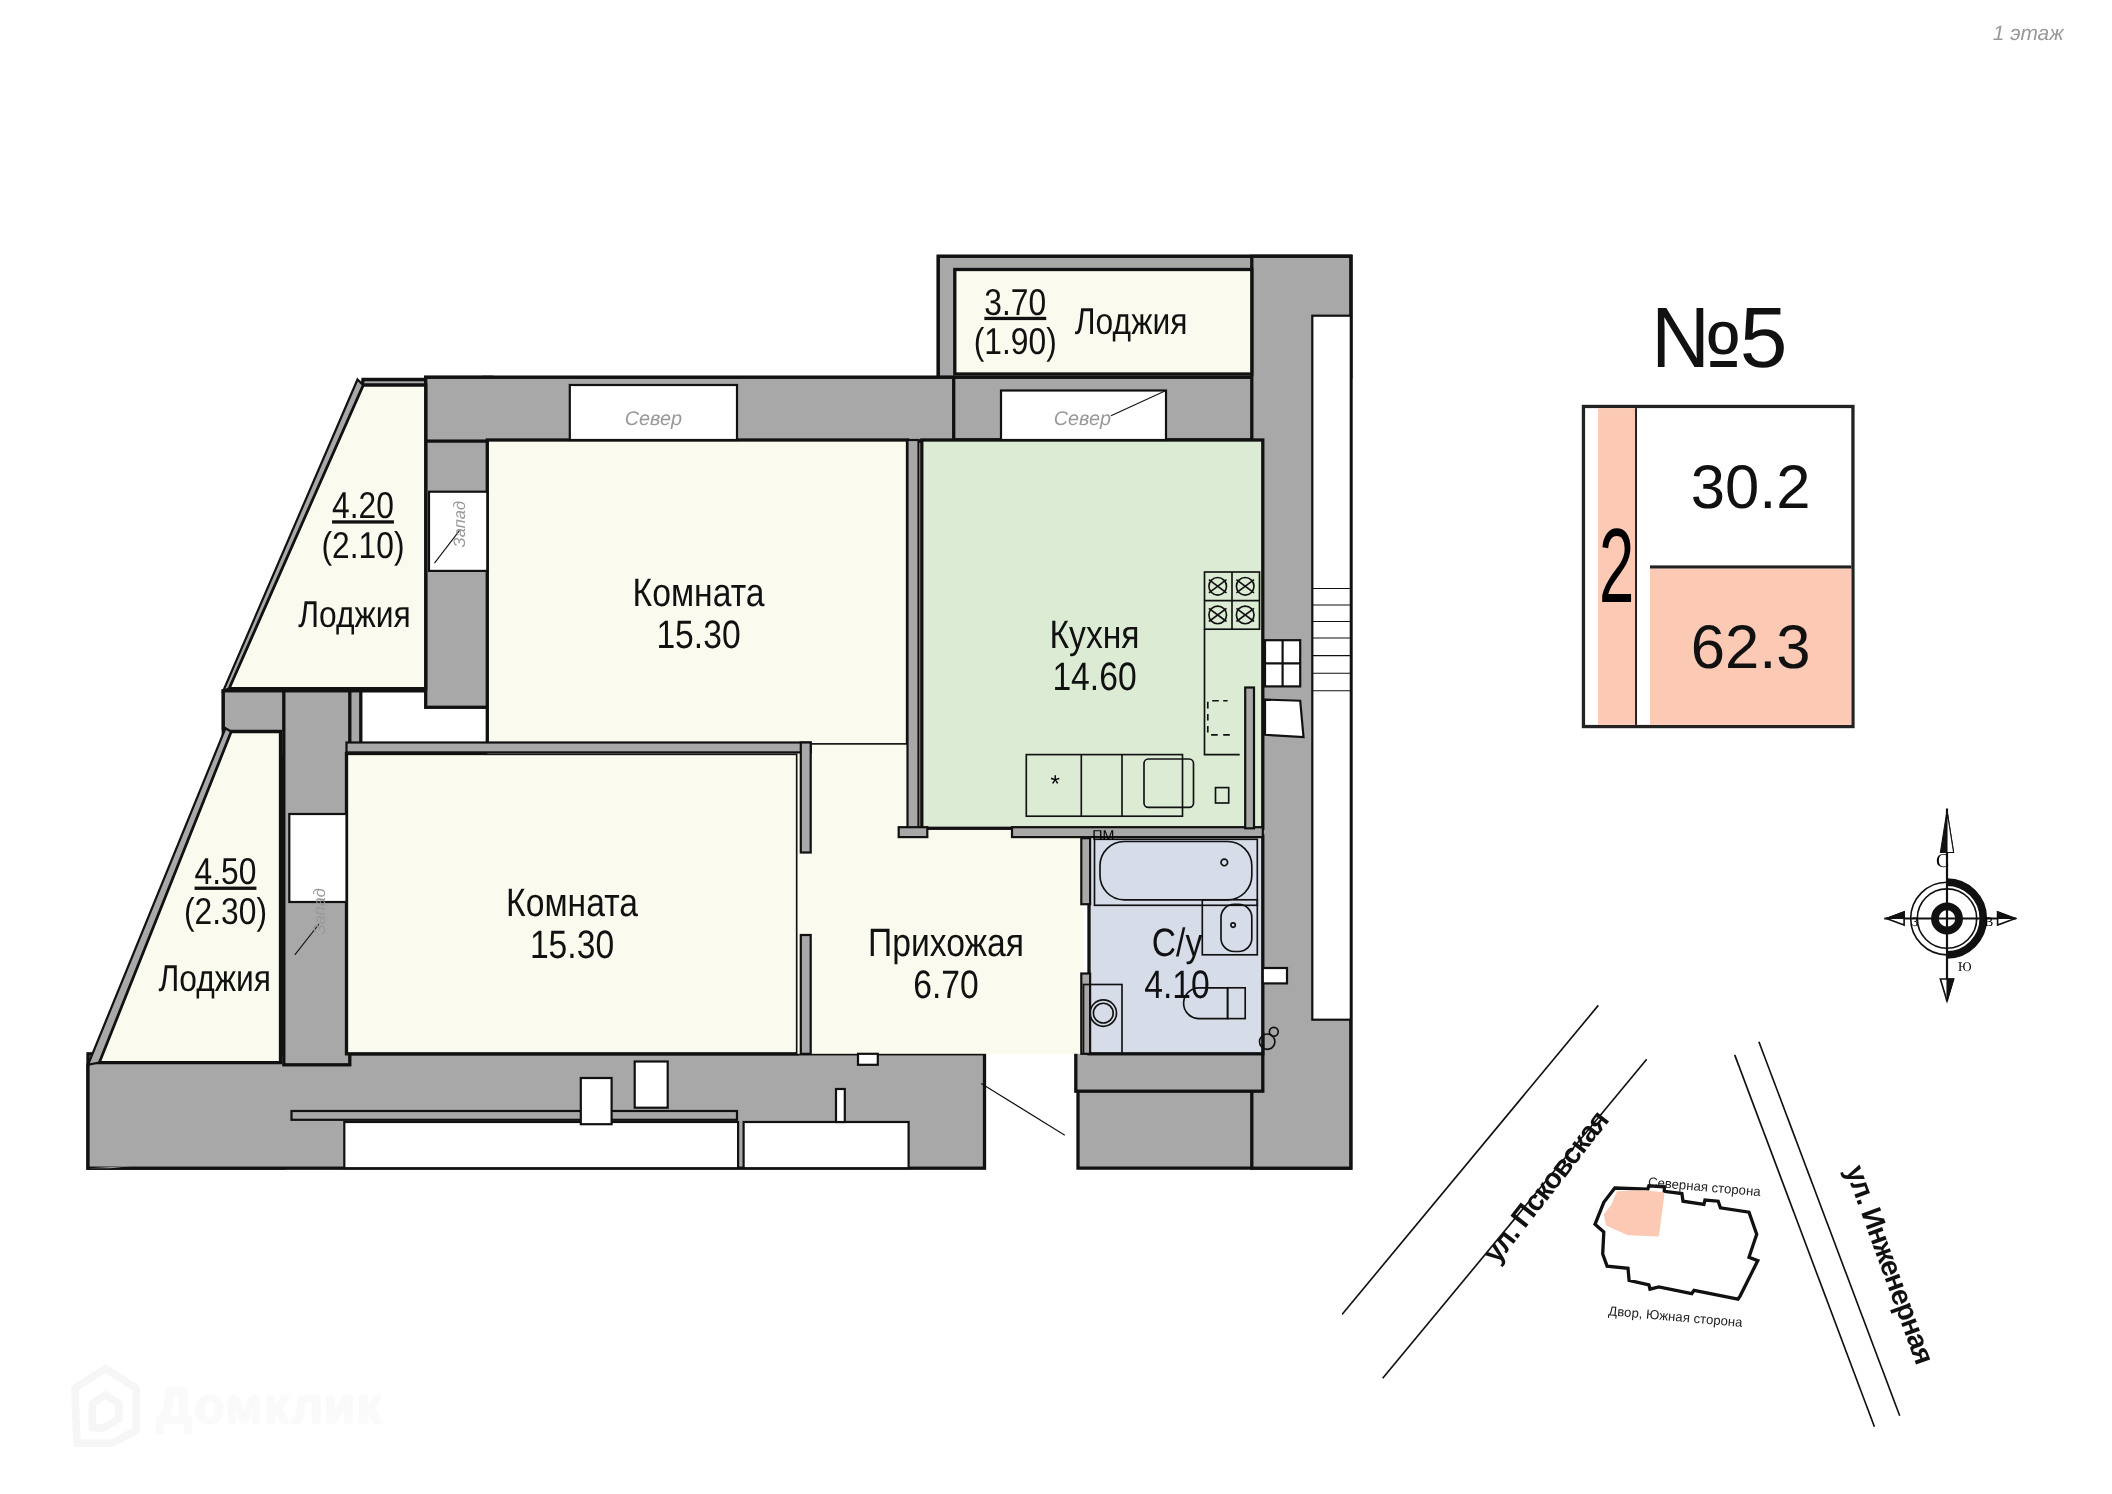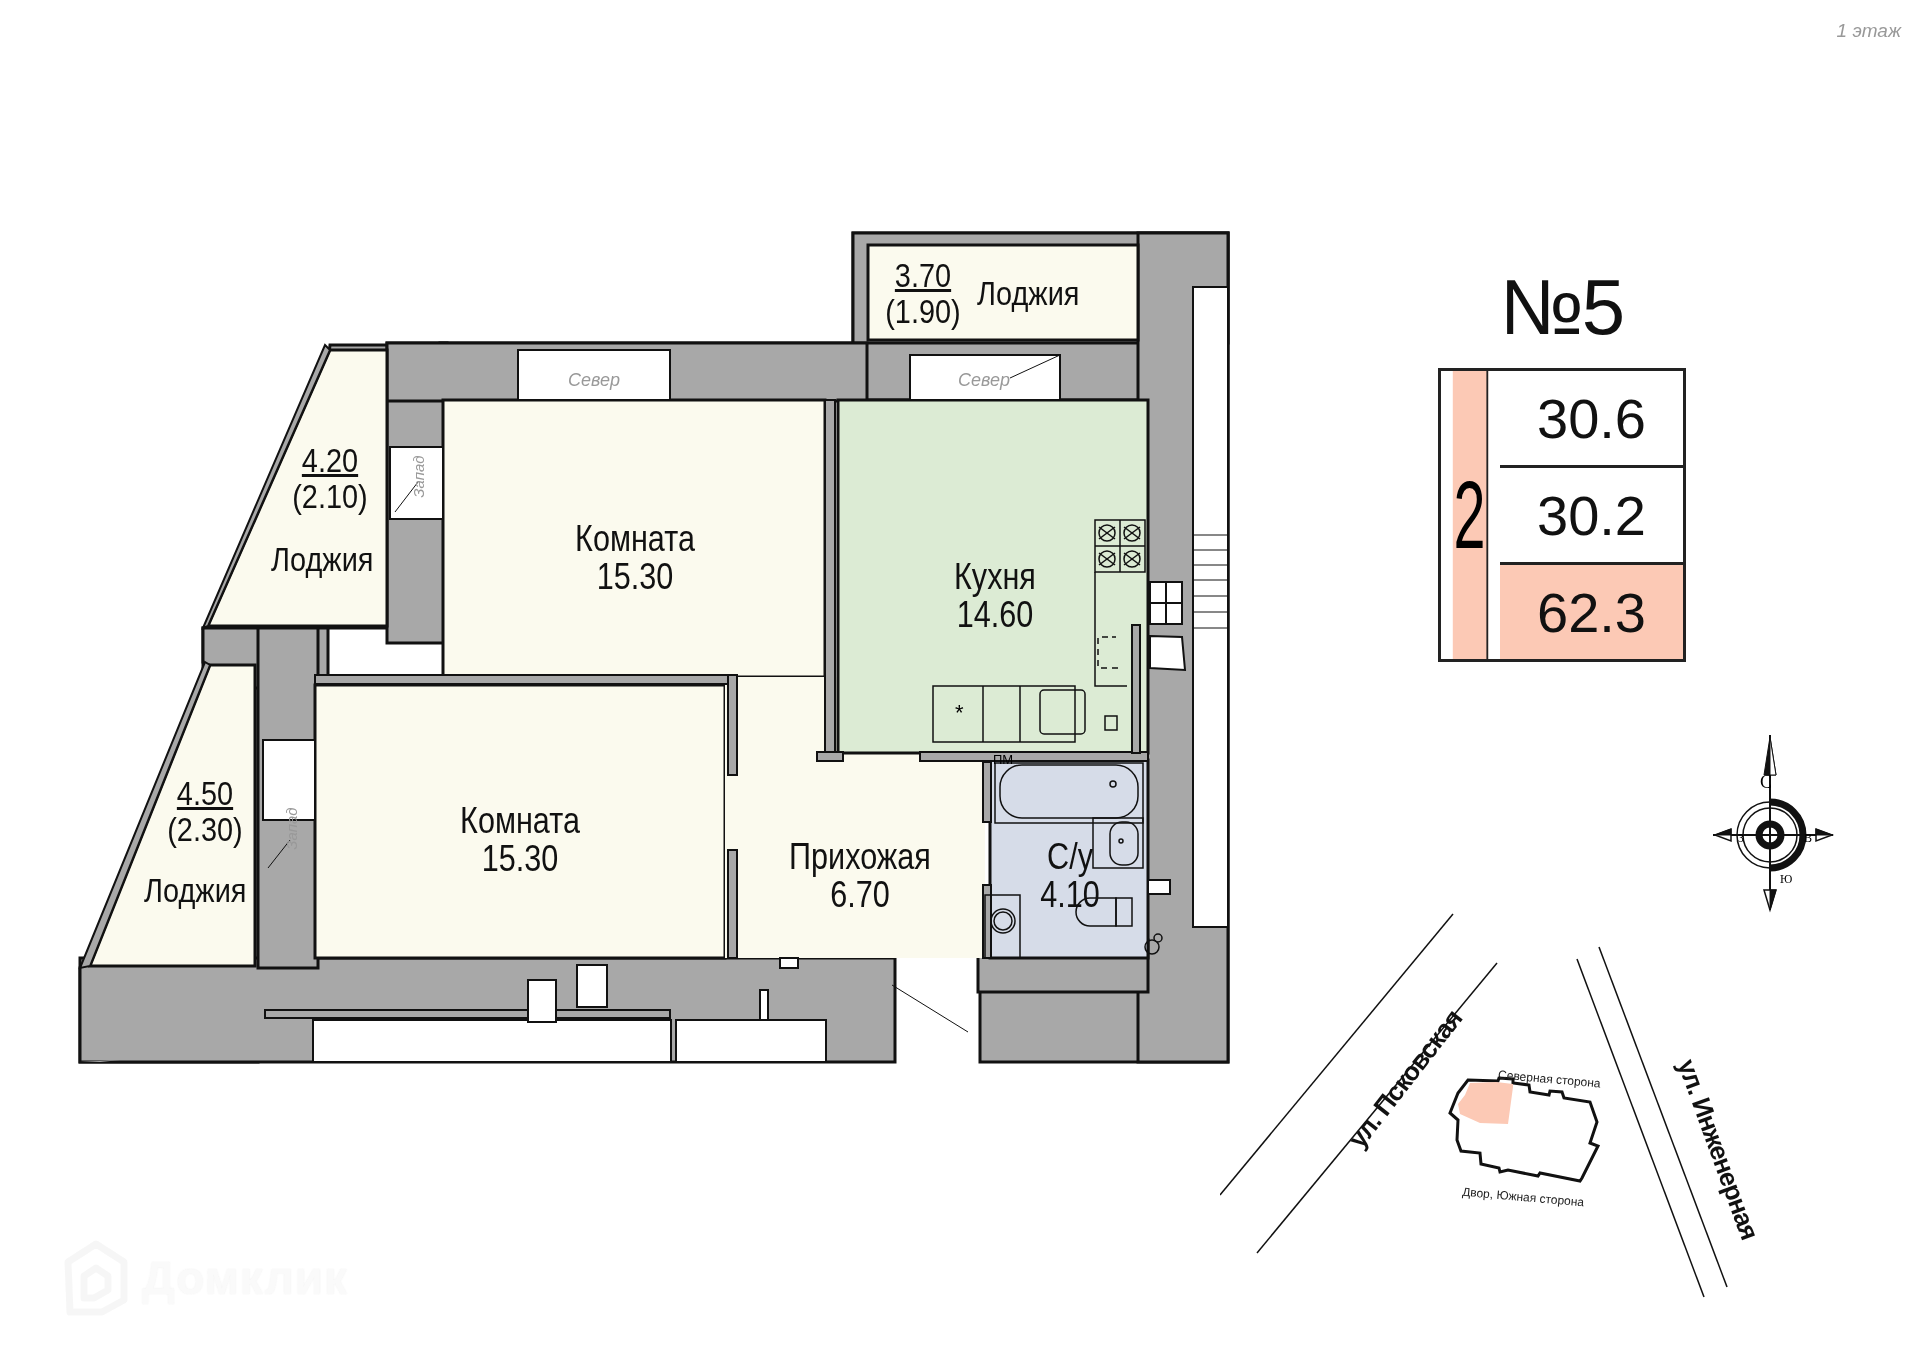--- a/index.html
+++ b/index.html
@@ -1,20 +1,20 @@
 <!DOCTYPE html>
 <html><head>
 <meta charset="utf-8">
 <style>
   html,body{margin:0;padding:0;background:#fff;}
   body{width:1920px;height:1358px;position:relative;overflow:hidden;font-family:"Liberation Sans",sans-serif;}
   .abs{position:absolute;}
   #plan{position:absolute;left:0;top:0;}
   .lbl{position:absolute;text-align:center;color:#111;font-family:"Liberation Sans",sans-serif;line-height:1.05;transform:scaleX(0.85);}
-  .floor{position:absolute;top:20px;right:19px;color:#999;font-style:italic;font-size:19px;}
+  .floor{position:absolute;top:20px;right:44px;color:#999;font-style:italic;font-size:19px;}
   .aptno{position:absolute;left:1500px;top:262px;font-size:78px;color:#111;letter-spacing:-2px;}
   .tbl{position:absolute;left:1438px;top:368px;width:248px;height:294px;border:3px solid #222;box-sizing:border-box;display:flex;background:#fff;}
   .tbl .rooms{width:56px;background:#fcc9b5;border-right:3px solid #222;display:flex;align-items:center;justify-content:center;font-size:96px;transform:scaleX(0.6);transform-origin:center;}
   .tbl .col{flex:1;display:flex;flex-direction:column;}
   .tbl .cell{flex:1;display:flex;align-items:center;justify-content:center;font-size:56px;color:#111;border-bottom:3px solid #222;}
   .tbl .cell:last-child{border-bottom:none;background:#fcc9b5;font-weight:normal;}
   .sitelbl{position:absolute;font-size:12px;color:#222;}
   .street{position:absolute;font-size:26px;color:#111;font-weight:bold;transform-origin:left top;white-space:nowrap;letter-spacing:-1px;}
   .logo{position:absolute;left:62px;top:1240px;display:flex;align-items:center;gap:12px;opacity:0.9;}
   .logo span{font-size:46px;font-weight:bold;color:#fafafa;text-shadow:0 0 2px #eee;letter-spacing:1px;}
@@ -194,21 +194,20 @@
   <div>4.10</div>
 </div>
 
 <div class="abs" style="left:955px;top:700px;font-size:22px;">*</div>
 <div class="abs" style="left:993px;top:752px;font-size:13px;">ПМ</div>
 
 <div class="aptno">№5</div>
 <div class="tbl">
   <div class="rooms">2</div>
   <div class="col">
-    <div class="cell">30.6</div>
     <div class="cell">30.2</div>
     <div class="cell">62.3</div>
   </div>
 </div>
 
 <svg class="abs" style="left:1695px;top:725px;" width="150" height="190">
   <g stroke="#111" fill="none">
     <line x1="75" y1="10" x2="75" y2="185" stroke-width="2"></line>
     <line x1="18" y1="110" x2="138" y2="110" stroke-width="2"></line>
     <polygon points="75,12 69,50 81,50" fill="#111"></polygon>

